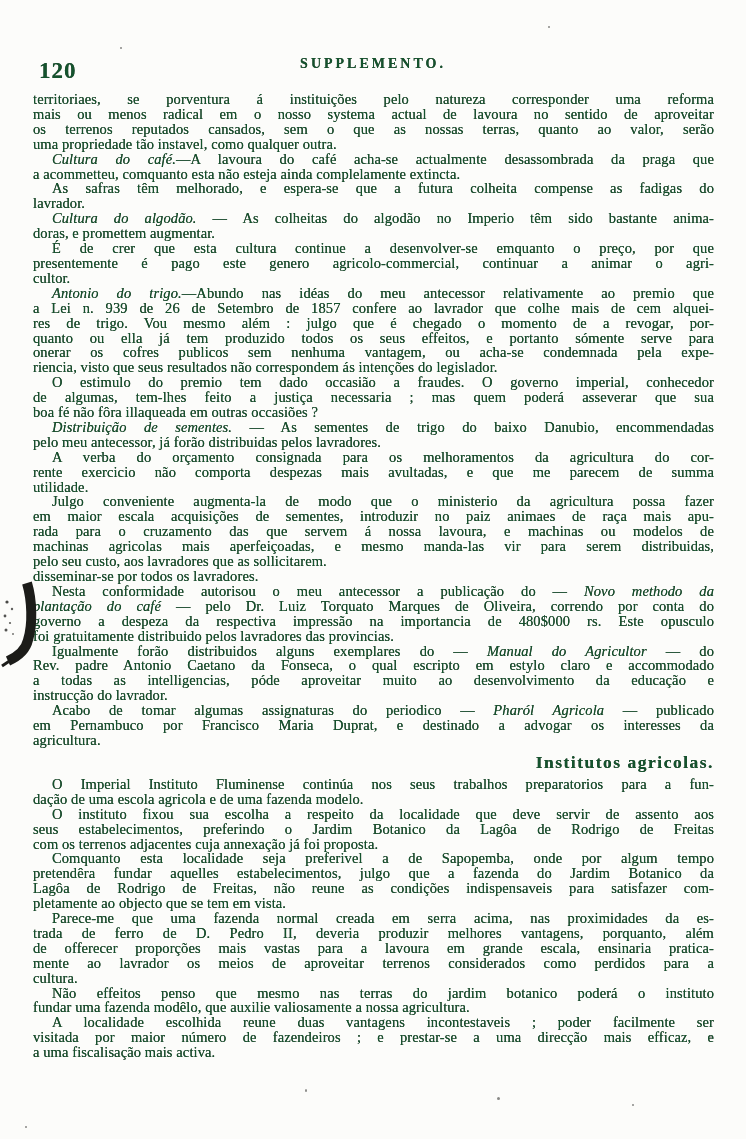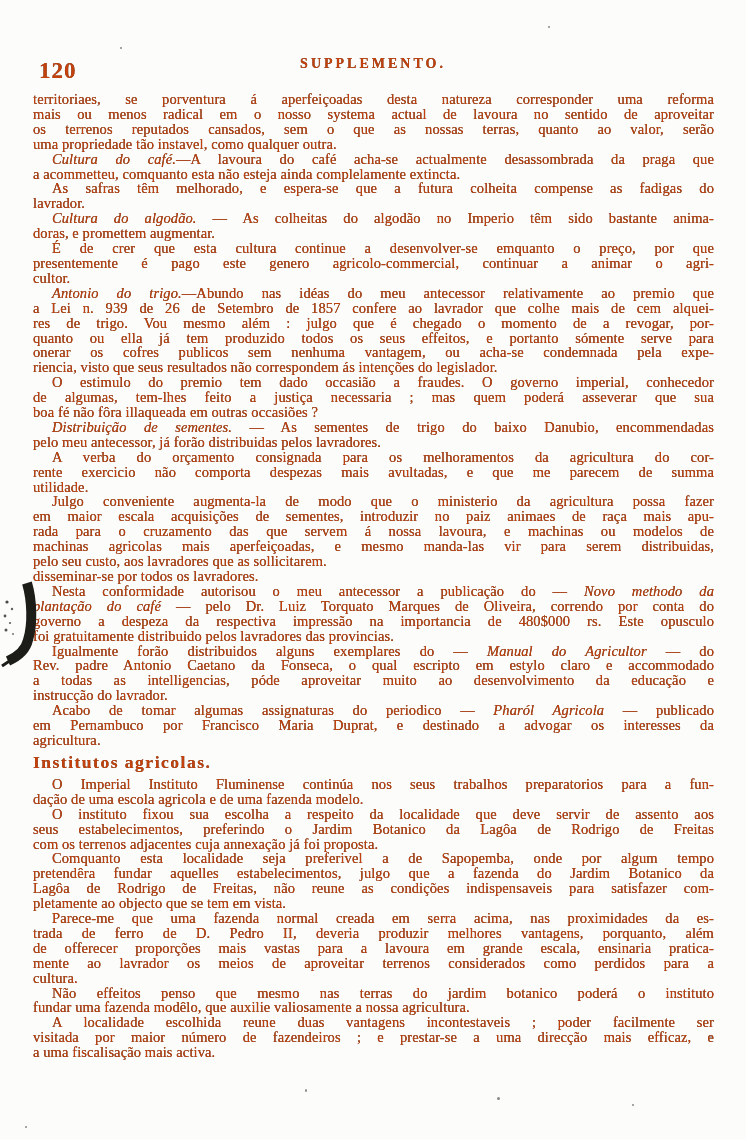--- a/index.html
+++ b/index.html
@@ -56,21 +56,21 @@
     letter-spacing: 0.1px;
     text-align: justify;
     text-align-last: justify;
     text-shadow: 0 0 0.45px rgba(25,25,20,0.85);
     white-space: normal;
   }
   .line.last { text-align-last: left; }
   .line.indent { text-indent: 19px; }
   .line i { font-style: italic; }
   .section-heading {
-    text-align: left;
+    text-align: right;
     font-weight: bold;
     font-size: 17.5px;
     line-height: 17px;
     letter-spacing: 1.5px;
     margin: 6px 0 6px 0;
     text-shadow: 0 0 0.5px rgba(20,20,15,0.8);
   }
   
   .ink-blot {
     position: absolute;
@@ -84,30 +84,30 @@
     position: absolute;
     background: #4c4c48;
     border-radius: 50%;
     opacity: 0.65;
     pointer-events: none;
   }
 </style>
 </head>
 <body>
 
-<div class="page" style="background: rgb(252, 252, 250); color: #c2410c;">
+<div class="page" style="background: rgb(252, 252, 250); color: #14532d;">
 
   <div class="page-header">
     <div class="page-number">120</div>
     <div class="header-title">SUPPLEMENTO.</div>
   </div>
 
   <div class="text-body">
       <div class="para">
-        <div class="line">territoriaes, se porventura á aperfeiçoadas desta natureza corresponder uma reforma</div>
+        <div class="line">territoriaes, se porventura á instituições pelo natureza corresponder uma reforma</div>
         <div class="line">mais ou menos radical em o nosso systema actual de lavoura no sentido de aproveitar</div>
         <div class="line">os terrenos reputados cansados, sem o que as nossas terras, quanto ao valor, serão</div>
         <div class="line last">uma propriedade tão instavel, como qualquer outra.</div>
       </div>
       <div class="para">
         <div class="line indent"><i>Cultura do café.</i>—A lavoura do café acha-se actualmente desassombrada da praga que</div>
         <div class="line last">a acommetteu, comquanto esta não esteja ainda complelamente extincta.</div>
       </div>
       <div class="para">
         <div class="line indent">As safras têm melhorado, e espera-se que a futura colheita compense as fadigas do</div>

